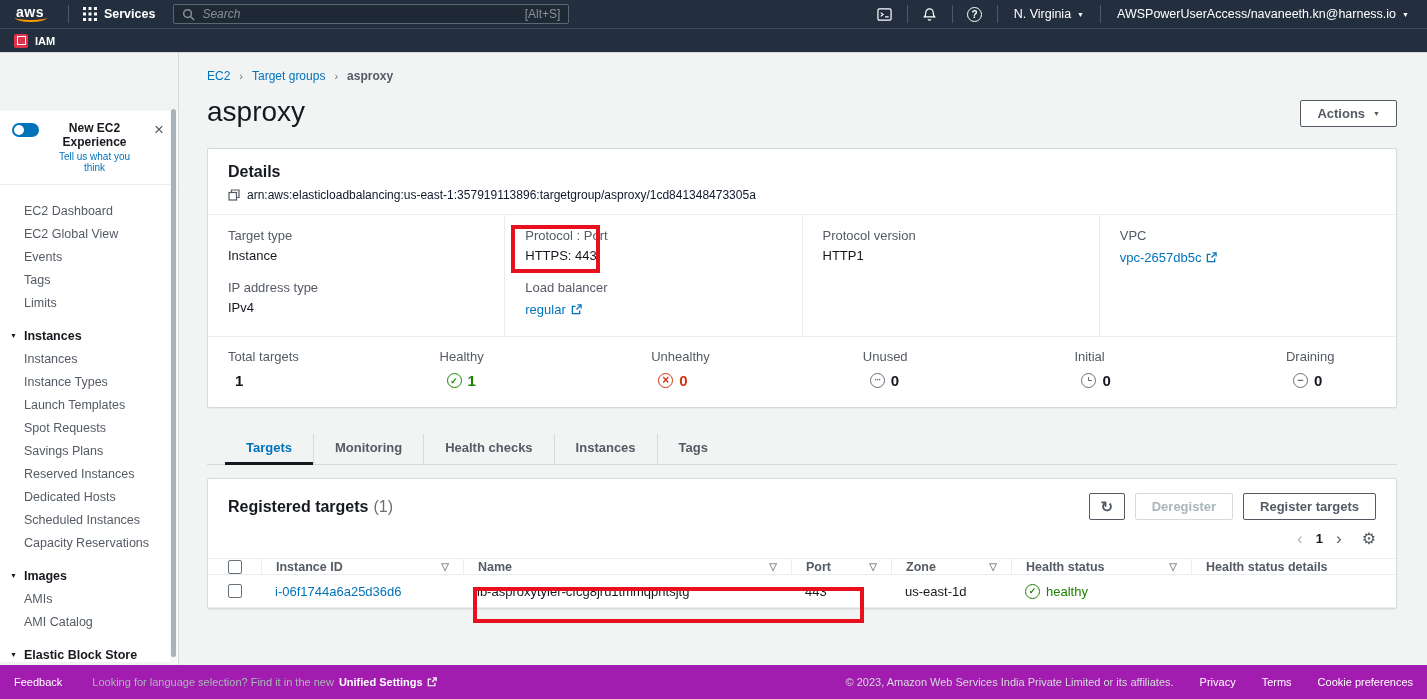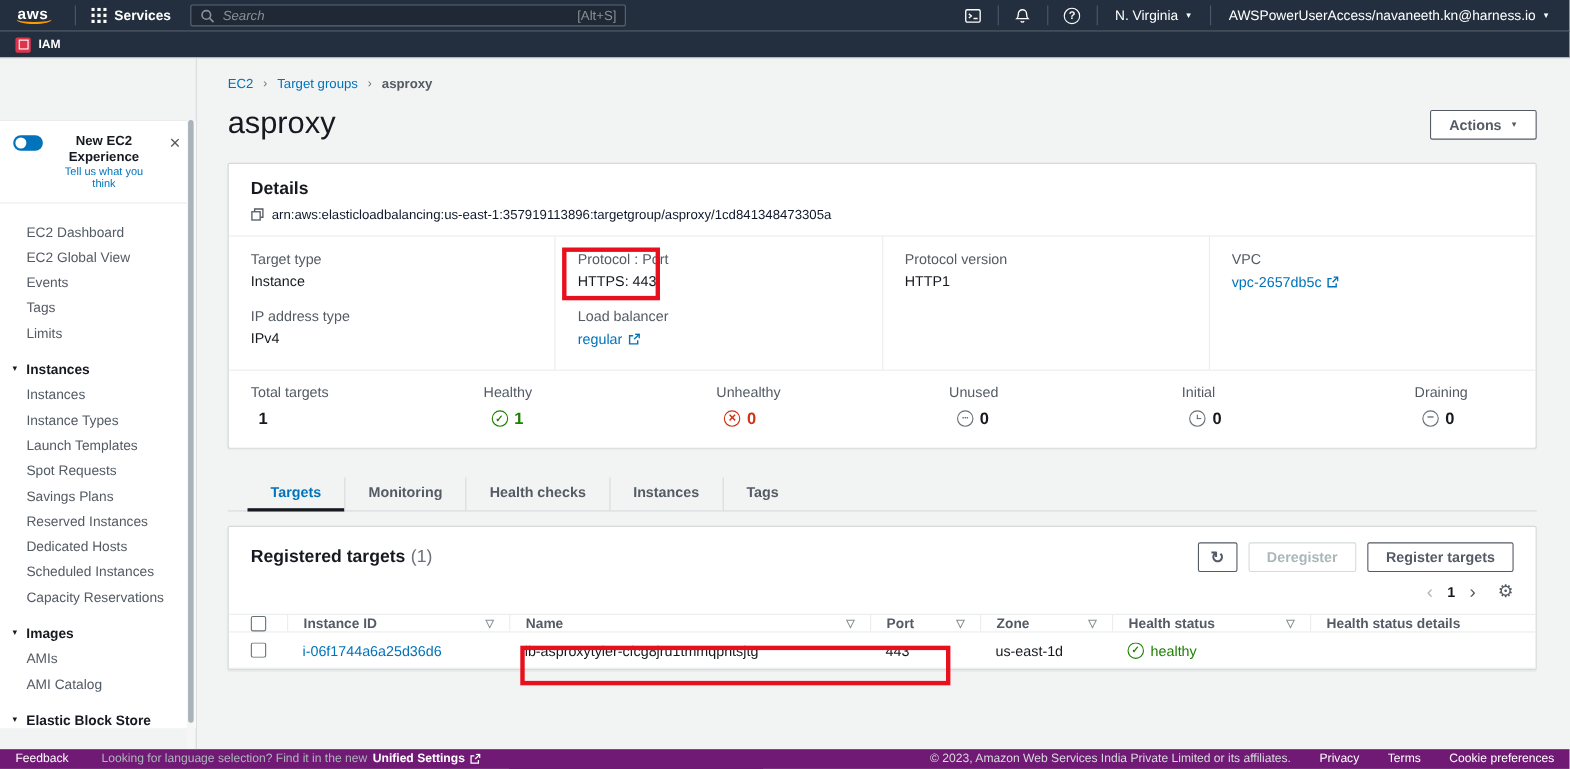--- a/index.html
+++ b/index.html
@@ -131,21 +131,21 @@
   .c-hdetails { flex:1; }
   .cb { width:14px; height:14px; border:1.5px solid #687078; border-radius:2px; background:#fff; cursor:pointer; }
   .health-cell { display:flex; align-items:center; gap:6px; color:#1d8102; }
 
   
   .annotation { position:absolute; border:4px solid #e8101c; pointer-events:none; z-index:6; }
   .ann-protocol { left:303px; top:76px; width:89px; height:48px; }
   .ann-row { left:265px; top:108px; width:391px; height:36px; }
 
   
-  .footer { height:18px; flex:none; background:#701a75; display:flex; align-items:center; padding:0 14px; font-size:11px; }
+  .footer { height:34px; flex:none; background:#a21caf; display:flex; align-items:center; padding:0 14px; font-size:11px; }
   .ft-feedback { color:#fff; cursor:pointer; margin-right:30px; }
   .ft-lang { color:#aab7b8; display:flex; align-items:center; gap:5px; }
   .ft-unified { color:#fff; font-weight:700; cursor:pointer; display:flex; align-items:center; gap:4px; }
   .ft-right { margin-left:auto; display:flex; align-items:center; gap:26px; }
   .ft-copy { color:#d5dbdb; }
   .ft-links { display:flex; gap:26px; }
   .ft-links span { color:#fff; cursor:pointer; }
 </style>
 </head>
 <body>

